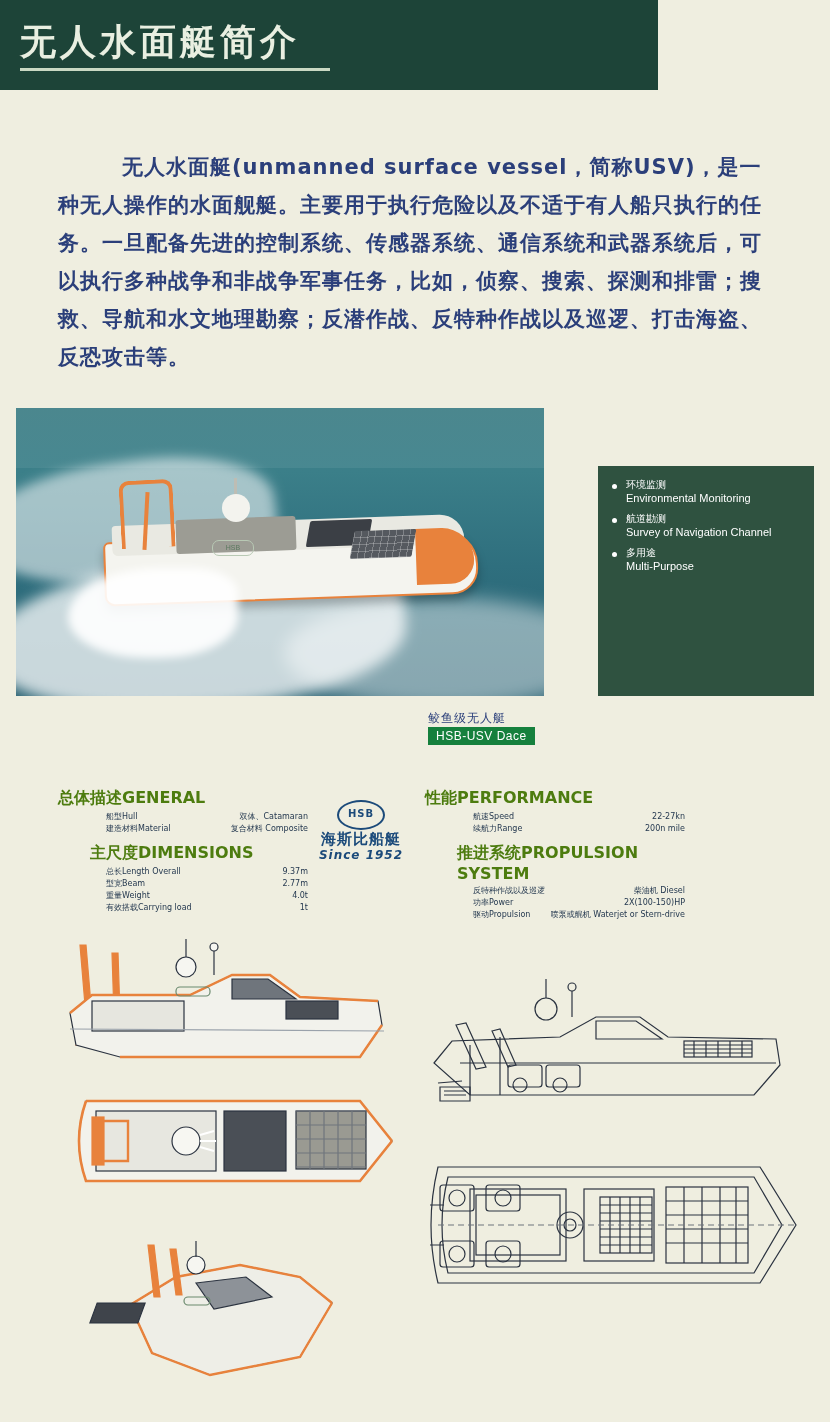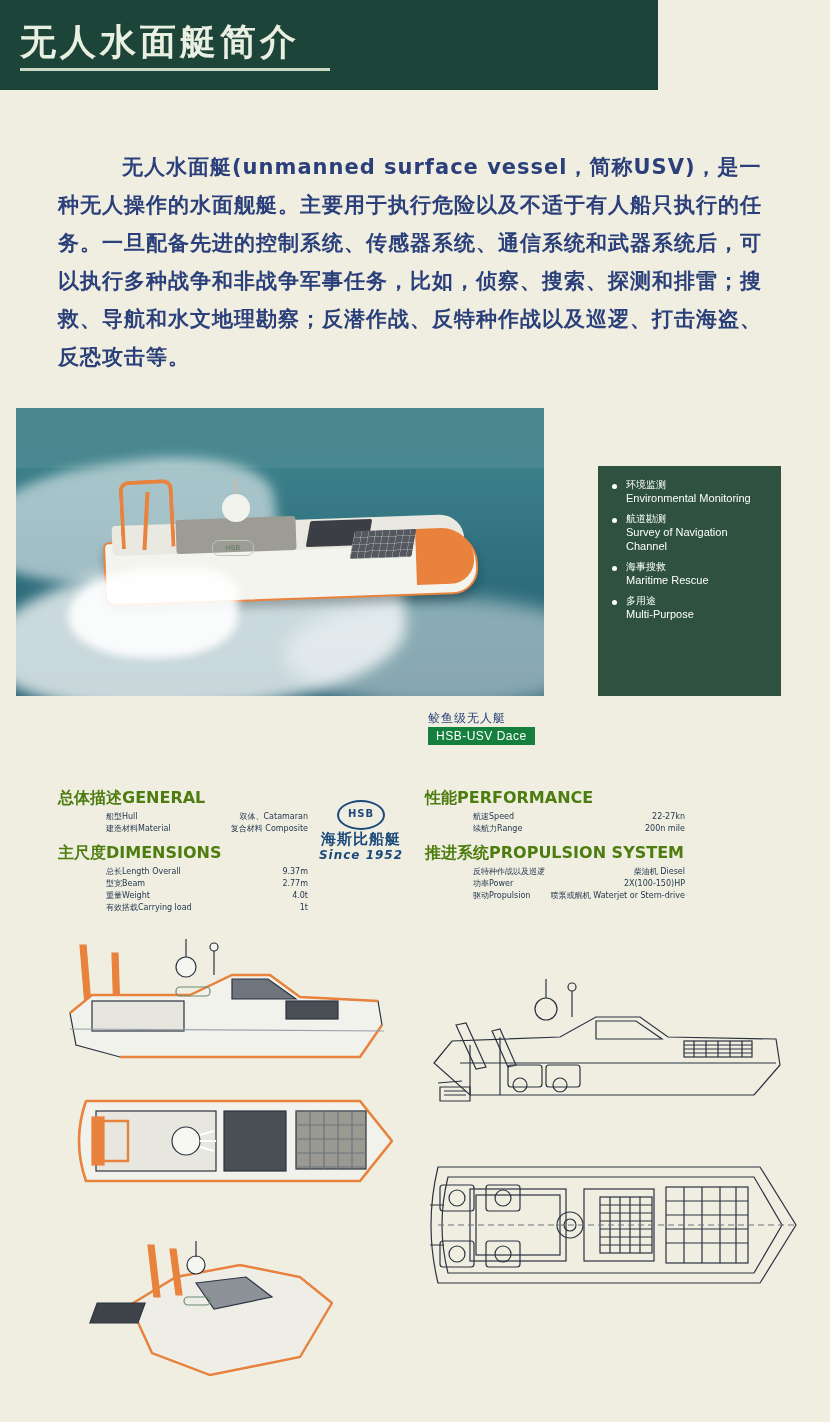--- a/index.html
+++ b/index.html
@@ -194,21 +194,21 @@
     width: 170px; height: 90px;
     background: rgba(255,255,255,0.9);
     border-radius: 60% 30% 50% 50%;
     filter: blur(4px);
   }
 
   
   .apps {
     position: absolute;
     left: 598px; top: 466px;
-    width: 183px; height: 230px;
+    width: 216px; height: 230px;
     background: #2f5240;
   }
   .apps ul {
     list-style: none;
     margin: 0;
     padding: 12px 10px 0 14px;
   }
   .apps li {
     position: relative;
     margin-bottom: 7px;
@@ -257,21 +257,21 @@
   
   .spec-left { position: absolute; left: 58px; top: 788px; width: 250px; }
   .spec-right { position: absolute; left: 425px; top: 788px; width: 260px; }
   .spec-h {
     font-size: 16px;
     font-weight: bold;
     color: #4d7c0f;
     margin: 0 0 2px 0;
     font-family: "DejaVu Sans", sans-serif;
   }
-  .spec-h.second { margin-top: 8px; }
+  .spec-h.second { margin-top: 8px; margin-left: 32px; }
   .spec-row {
     display: flex;
     justify-content: space-between;
     font-size: 8px;
     line-height: 12px;
     color: #24384f;
     font-family: "DejaVu Sans", sans-serif;
     margin-left: 48px;
   }
   .spec-row .k { white-space: nowrap; }
@@ -351,24 +351,20 @@
 
   <div class="apps">
     <ul>
       <li>
         <span class="cn">环境监测</span>
         <span class="en">Environmental Monitoring</span>
       </li>
       <li>
         <span class="cn">航道勘测</span>
         <span class="en">Survey of Navigation Channel</span>
-      </li>
-      <li>
-        <span class="cn">海事搜救</span>
-        <span class="en">Maritime Rescue</span>
       </li>
       <li>
         <span class="cn">多用途</span>
         <span class="en">Multi-Purpose</span>
       </li>
     </ul>
   </div>
 
   <div class="caption-cn">鲛鱼级无人艇</div>
   <div class="caption-en">HSB-USV Dace</div>

